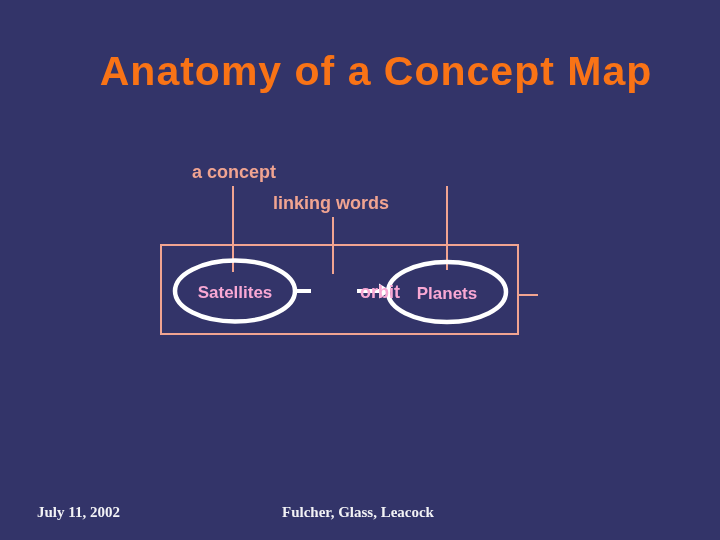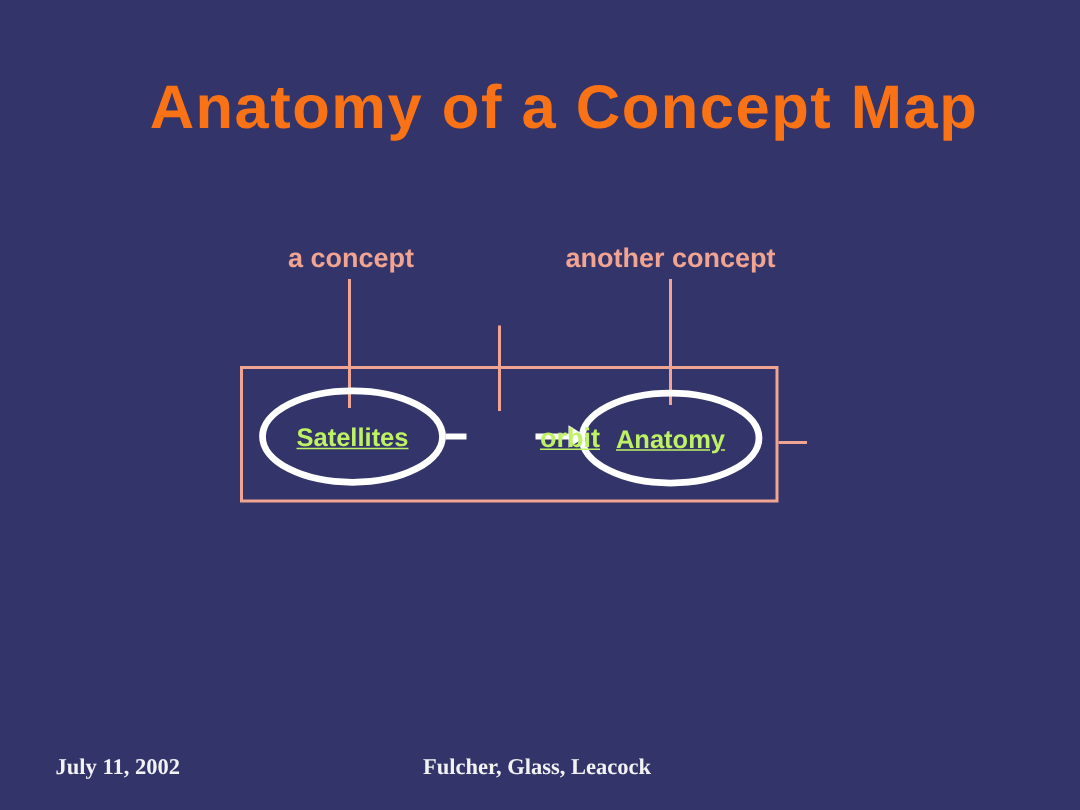--- a/index.html
+++ b/index.html
@@ -30,25 +30,24 @@
     transform: translateX(-50%);
     color: #f1a491;
     font-size: 18px;
     font-weight: 600;
     white-space: nowrap;
     line-height: 1;
   }
   .node-label, .link-label {
     position: absolute;
     transform: translate(-50%, -50%);
-    color: #bef264;
+    color: #f9a8d4;
     font-weight: 600;
     white-space: nowrap;
     line-height: 1;
-    text-decoration: underline;
   }
   .node-label { font-size: 17px; }
   .link-label { font-size: 18px; }
   .footer {
     position: absolute;
     left: 0;
     top: 504px;
     width: 720px;
     font-family: "Liberation Serif", serif;
     font-size: 15px;
@@ -85,25 +84,25 @@
       <ellipse cx="235" cy="291" rx="60" ry="30.5" fill="none" stroke-width="4.5" stroke="#ffffff"></ellipse>
       <ellipse cx="447" cy="292" rx="59" ry="30" fill="none" stroke-width="4.5" stroke="#ffffff"></ellipse>
 
       <line x1="297" y1="291" x2="311" y2="291" stroke-width="4" stroke="#ffffff"></line>
 
       <line x1="357" y1="291" x2="380" y2="291" stroke-width="4" stroke="#ffffff"></line>
       <polygon points="379,283.5 391,291 379,298.5" fill="#ffffff"></polygon>
     </svg>
 
     <div class="anno" style="left:234px; top:163px;">a concept</div>
-    <div class="anno" style="left:447px; top:163px;">another concept</div>
+    <div class="anno" style="left:331px; top:194px;">linking words</div>
 
     <div class="node-label" style="left:235px; top:292px;">Satellites</div>
     <div class="link-label" style="left:333px; top:292px;margin-left:47px;">orbit</div>
-    <div class="node-label" style="left:447px; top:293px;">Anatomy</div>
+    <div class="node-label" style="left:447px; top:293px;">Planets</div>
   </div>
 
   <div class="footer">
     <span class="footer-date">July 11, 2002</span>
     <span class="footer-authors">Fulcher, Glass, Leacock</span>
   </div>
 
 </div>
 
 </body></html>

